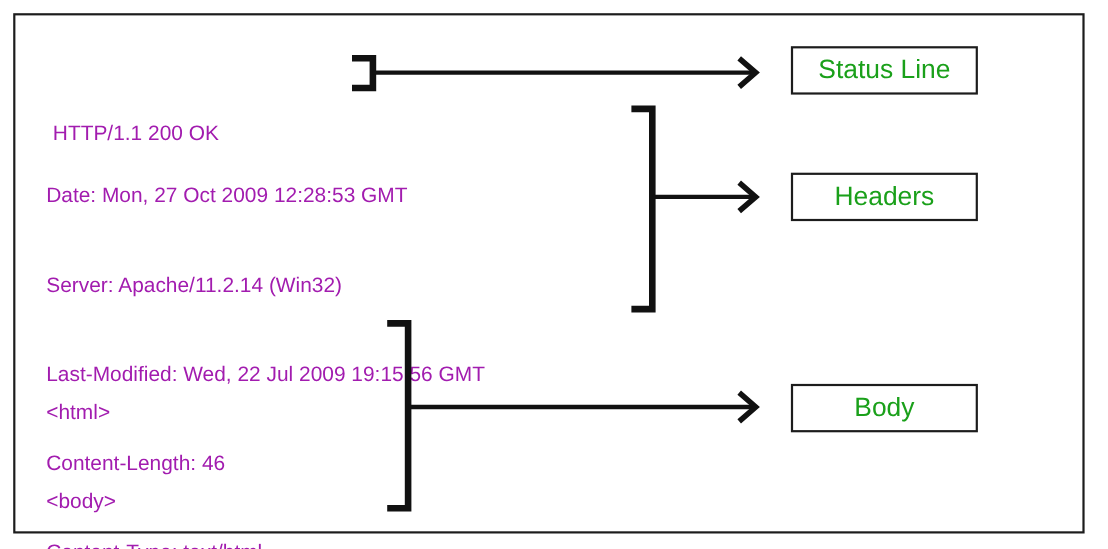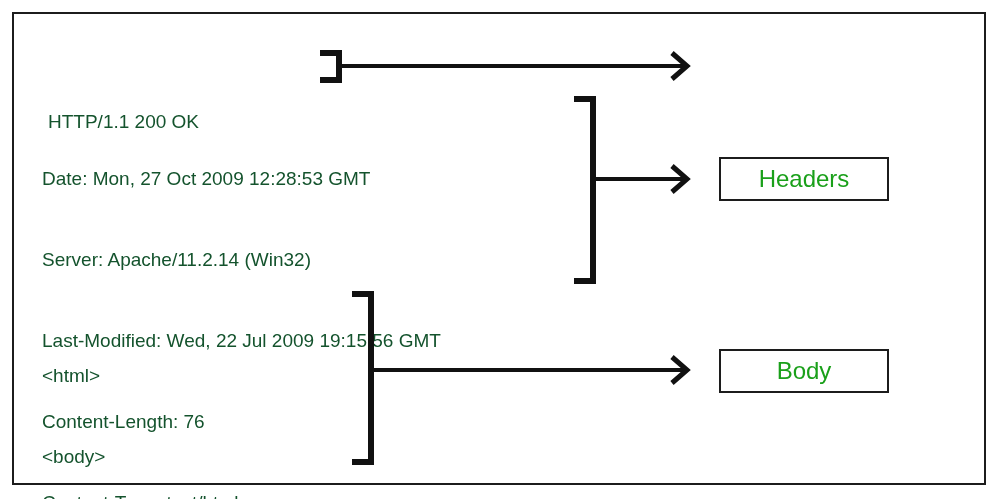--- a/index.html
+++ b/index.html
@@ -24,21 +24,21 @@
     top: 12px;
     width: 974px;
     height: 473px;
     border: 2px solid #1c1c1c;
     box-sizing: border-box;
     background: #ffffff;
   }
   
   .msg-block {
     position: absolute;
-    color: #14532d;
+    color: #a21caf;
     font-size: 19px;
     line-height: 27px;
     white-space: pre;
     letter-spacing: 0px;
   }
   .msg-line {
     display: block;
     height: 27px;
   }
   #status-line-text {
@@ -102,21 +102,21 @@
   <div id="frame"></div>
 
   <div class="msg-block" id="status-line-text">
     <span class="msg-line">HTTP/1.1 200 OK</span>
   </div>
 
   <div class="msg-block" id="headers-text">
     <span class="msg-line">Date: Mon, 27 Oct 2009 12:28:53 GMT</span>
     <span class="msg-line">Server: Apache/11.2.14 (Win32)</span>
     <span class="msg-line">Last-Modified: Wed, 22 Jul 2009 19:15:56 GMT</span>
-    <span class="msg-line">Content-Length: 76</span>
+    <span class="msg-line">Content-Length: 46</span>
     <span class="msg-line">Content-Type: text/html</span>
     
   </div>
 
   <div class="msg-block" id="body-text">
     <span class="msg-line">&lt;html&gt;</span>
     <span class="msg-line">&lt;body&gt;</span>
     
     
     
@@ -145,20 +145,23 @@
     <g>
       <path d="M 352 294 L 371 294 L 371 462 L 352 462" fill="none" stroke="#111111" stroke-width="6" stroke-linecap="butt" stroke-linejoin="miter"></path>
     </g>
 
     <g>
       <line x1="371" y1="370" x2="686" y2="370" stroke="#111111" stroke-width="4"></line>
       <path d="M 672 357 L 687 370 L 672 383" fill="none" stroke="#111111" stroke-width="5" stroke-linecap="butt" stroke-linejoin="miter"></path>
     </g>
   </svg>
 
+  <div class="label-box" id="box-status-line">
+    <span>Status Line</span>
+  </div>
 
   <div class="label-box" id="box-body">
     <span>Body</span>
   </div>
 
   <div class="label-box" id="box-headers">
     <span>Headers</span>
   </div>
 
 </div>

